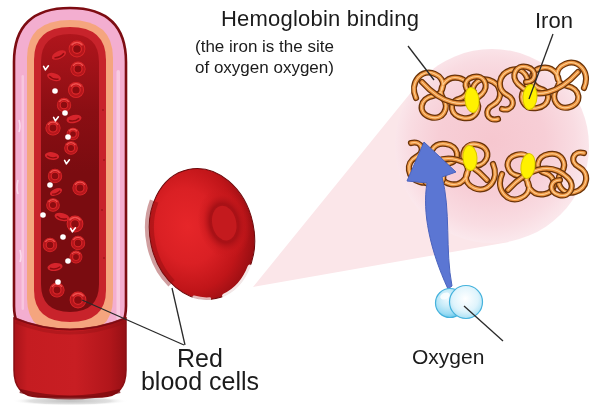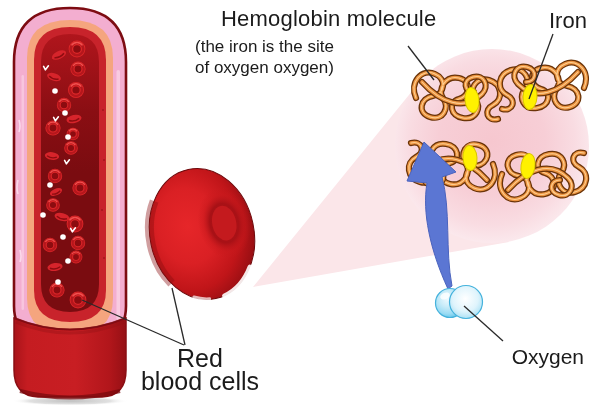--- a/index.html
+++ b/index.html
@@ -4,23 +4,23 @@
 <style>
   html,body{margin:0;padding:0;background:#fff;}
   #stage{
     position:relative;width:600px;height:406px;background:#ffffff;
     font-family:"Liberation Sans","DejaVu Sans",sans-serif;overflow:hidden;
   }
   #stage svg{position:absolute;left:0;top:0;}
   .lbl{position:absolute;color:#1b1b1b;}
   .lbl-title{left:221px;top:6px;font-size:22px;letter-spacing:.2px;}
   .lbl-sub{left:195px;top:36px;font-size:17px;line-height:21px;}
-  .lbl-iron{left:535px;top:8px;font-size:22px;margin-left:14px;}
+  .lbl-iron{left:535px;top:8px;font-size:22px;}
   .lbl-rbc{left:124px;top:347px;width:152px;text-align:center;font-size:25px;line-height:23px;}
-  .lbl-oxy{left:428px;top:345px;width:156px;text-align:right;font-size:21px;line-height:23px;}
+  .lbl-oxy{left:412px;top:345px;width:156px;text-align:left;font-size:21px;line-height:23px;}
   .rope-o{stroke:#6b3408;stroke-width:6.2;fill:none;stroke-linecap:round;}
   .rope-i{stroke:#ed9440;stroke-width:3.6;fill:none;stroke-linecap:round;}
   .rope-h{stroke:#ffd9a0;stroke-width:1.1;fill:none;stroke-linecap:round;opacity:.85;}
   .ptr{stroke:#2a2a2a;stroke-width:1.3;fill:none;}
 </style>
 </head>
 <body>
 
 <div id="stage">
 
@@ -202,21 +202,21 @@
       <ellipse cx="445" cy="296" rx="5" ry="3.2" transform="rotate(-22 445 296)" fill="#ffffff" opacity=".8"></ellipse>
     </g>
 
     <line x1="408" y1="46" x2="434" y2="80" class="ptr"></line>
     <line x1="553" y1="34" x2="529" y2="99" class="ptr"></line>
     <line x1="82" y1="300" x2="184" y2="345" class="ptr"></line>
     <line x1="172" y1="288" x2="185" y2="345" class="ptr"></line>
     <line x1="464" y1="306" x2="503" y2="341" class="ptr"></line>
   </svg>
 
-  <div class="lbl lbl-title">Hemoglobin molecule</div>
+  <div class="lbl lbl-title">Hemoglobin binding</div>
   <div class="lbl lbl-sub">
     <div>(the iron is the site</div>
     <div>of oxygen oxygen)</div>
   </div>
   <div class="lbl lbl-iron">Iron</div>
   <div class="lbl lbl-rbc">
     <div>Red</div>
     <div>blood cells</div>
   </div>
   <div class="lbl lbl-oxy">

